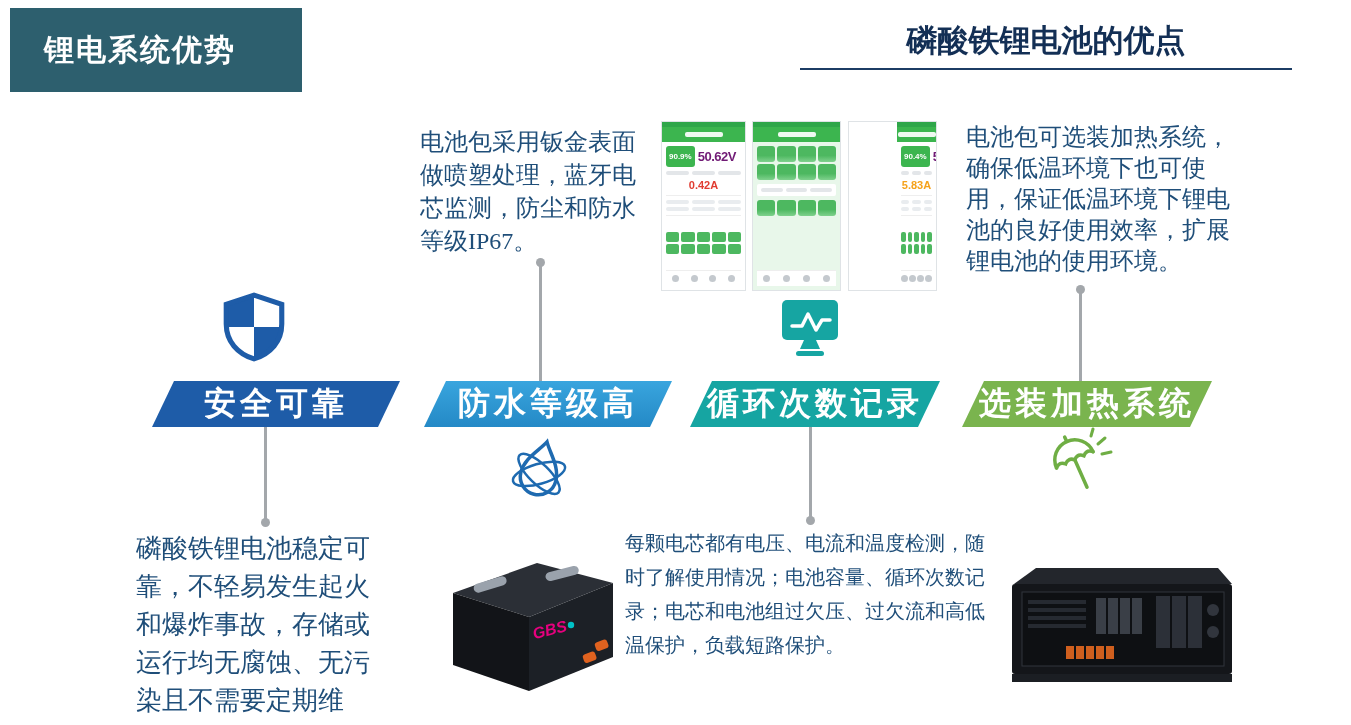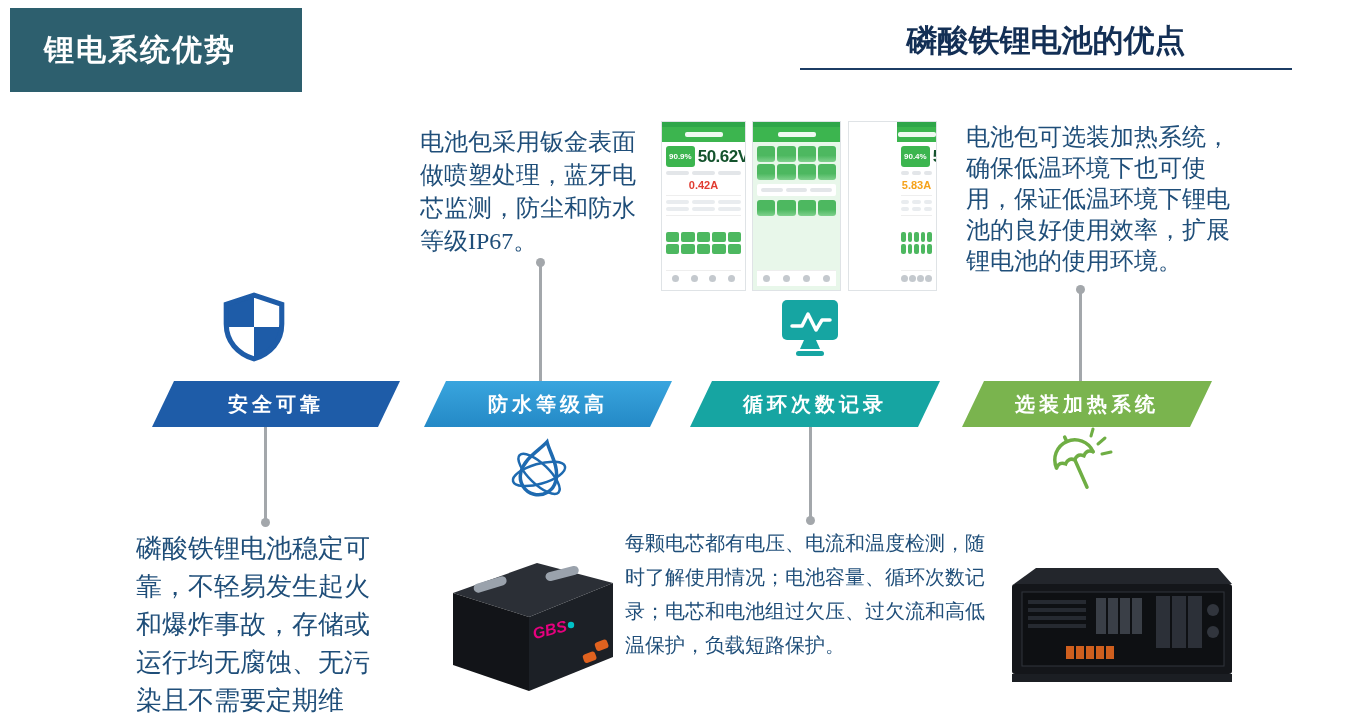--- a/index.html
+++ b/index.html
@@ -16,21 +16,21 @@
 
   
   .para{position:absolute;color:#1f4e79;font-family:"Liberation Serif",serif;margin:0;}
   #para-waterproof{left:420px;top:126px;width:222px;font-size:24px;line-height:33px;}
   #para-heating{left:966px;top:122px;width:266px;font-size:24px;line-height:31px;}
   #para-safety{left:136px;top:530px;width:240px;font-size:26px;line-height:38px;}
   #para-monitoring{left:625px;top:526px;width:372px;font-size:20px;line-height:34px;}
 
   
   .banner{position:absolute;top:381px;height:46px;display:flex;align-items:center;justify-content:center;
-          color:#fff;font-size:20px;font-weight:600;letter-spacing:4px;
+          color:#fff;font-size:32px;font-weight:600;letter-spacing:4px;
           font-family:"Liberation Serif",serif;
           clip-path:polygon(22px 0,100% 0,calc(100% - 22px) 100%,0 100%);}
   #banner-safety{left:152px;width:248px;background:#1e5ca8;}
   #banner-waterproof{left:424px;width:248px;background:linear-gradient(180deg,#39a5de,#2489c6);}
   #banner-bluetooth{left:690px;width:250px;background:#16a5a2;}
   #banner-heating{left:962px;width:250px;background:#7ab44e;}
 
   
   .connector{position:absolute;width:3px;background:#a3a7ab;}
   #conn-1{left:264px;top:427px;height:96px;}
@@ -53,21 +53,21 @@
          display:flex;flex-direction:column;overflow:hidden;box-sizing:border-box;}
   #phone1{left:661px;width:85px;}
   #phone2{left:752px;width:89px;}
   #phone3{left:848px;width:89px;padding-left:48px;}
   .ph-status{height:5px;background:#2fa64a;flex:none;}
   .ph-head{height:15px;background:#3cb54f;display:flex;align-items:center;justify-content:center;flex:none;}
   .ph-title-bar{width:38px;height:5px;background:rgba(255,255,255,.92);border-radius:2px;}
   .ph-body{flex:1;display:flex;flex-direction:column;padding:4px;gap:4px;min-height:0;}
   .ph-row{display:flex;align-items:center;gap:3px;}
   .soc{background:#3cb54f;color:#fff;font-size:8px;font-weight:700;padding:6px 3px;border-radius:3px;flex:none;}
-  .volt{font-size:17px;font-weight:700;color:#14532d;letter-spacing:-0.5px;}
+  .volt{font-size:13px;font-weight:700;color:#701a75;letter-spacing:-0.5px;}
   .mini-bars{display:flex;gap:3px;}
   .mini-bars i{height:4px;flex:1;background:#e3e6e9;border-radius:2px;}
   .amp{text-align:center;font-size:11px;font-weight:700;}
   .amp.red{color:#e03c31;}
   .amp.orange{color:#f5a21b;}
   .mini-table{display:grid;grid-template-columns:repeat(3,1fr);gap:3px;border-top:1px solid #eee;
               border-bottom:1px solid #eee;padding:4px 0;}
   .mini-table i{height:4px;background:#e9ecef;border-radius:2px;}
   .cellgrid{display:grid;grid-template-columns:repeat(5,1fr);gap:2px;margin-top:auto;}
   .cellgrid span{height:10px;background:#4db860;border-radius:2px;}

